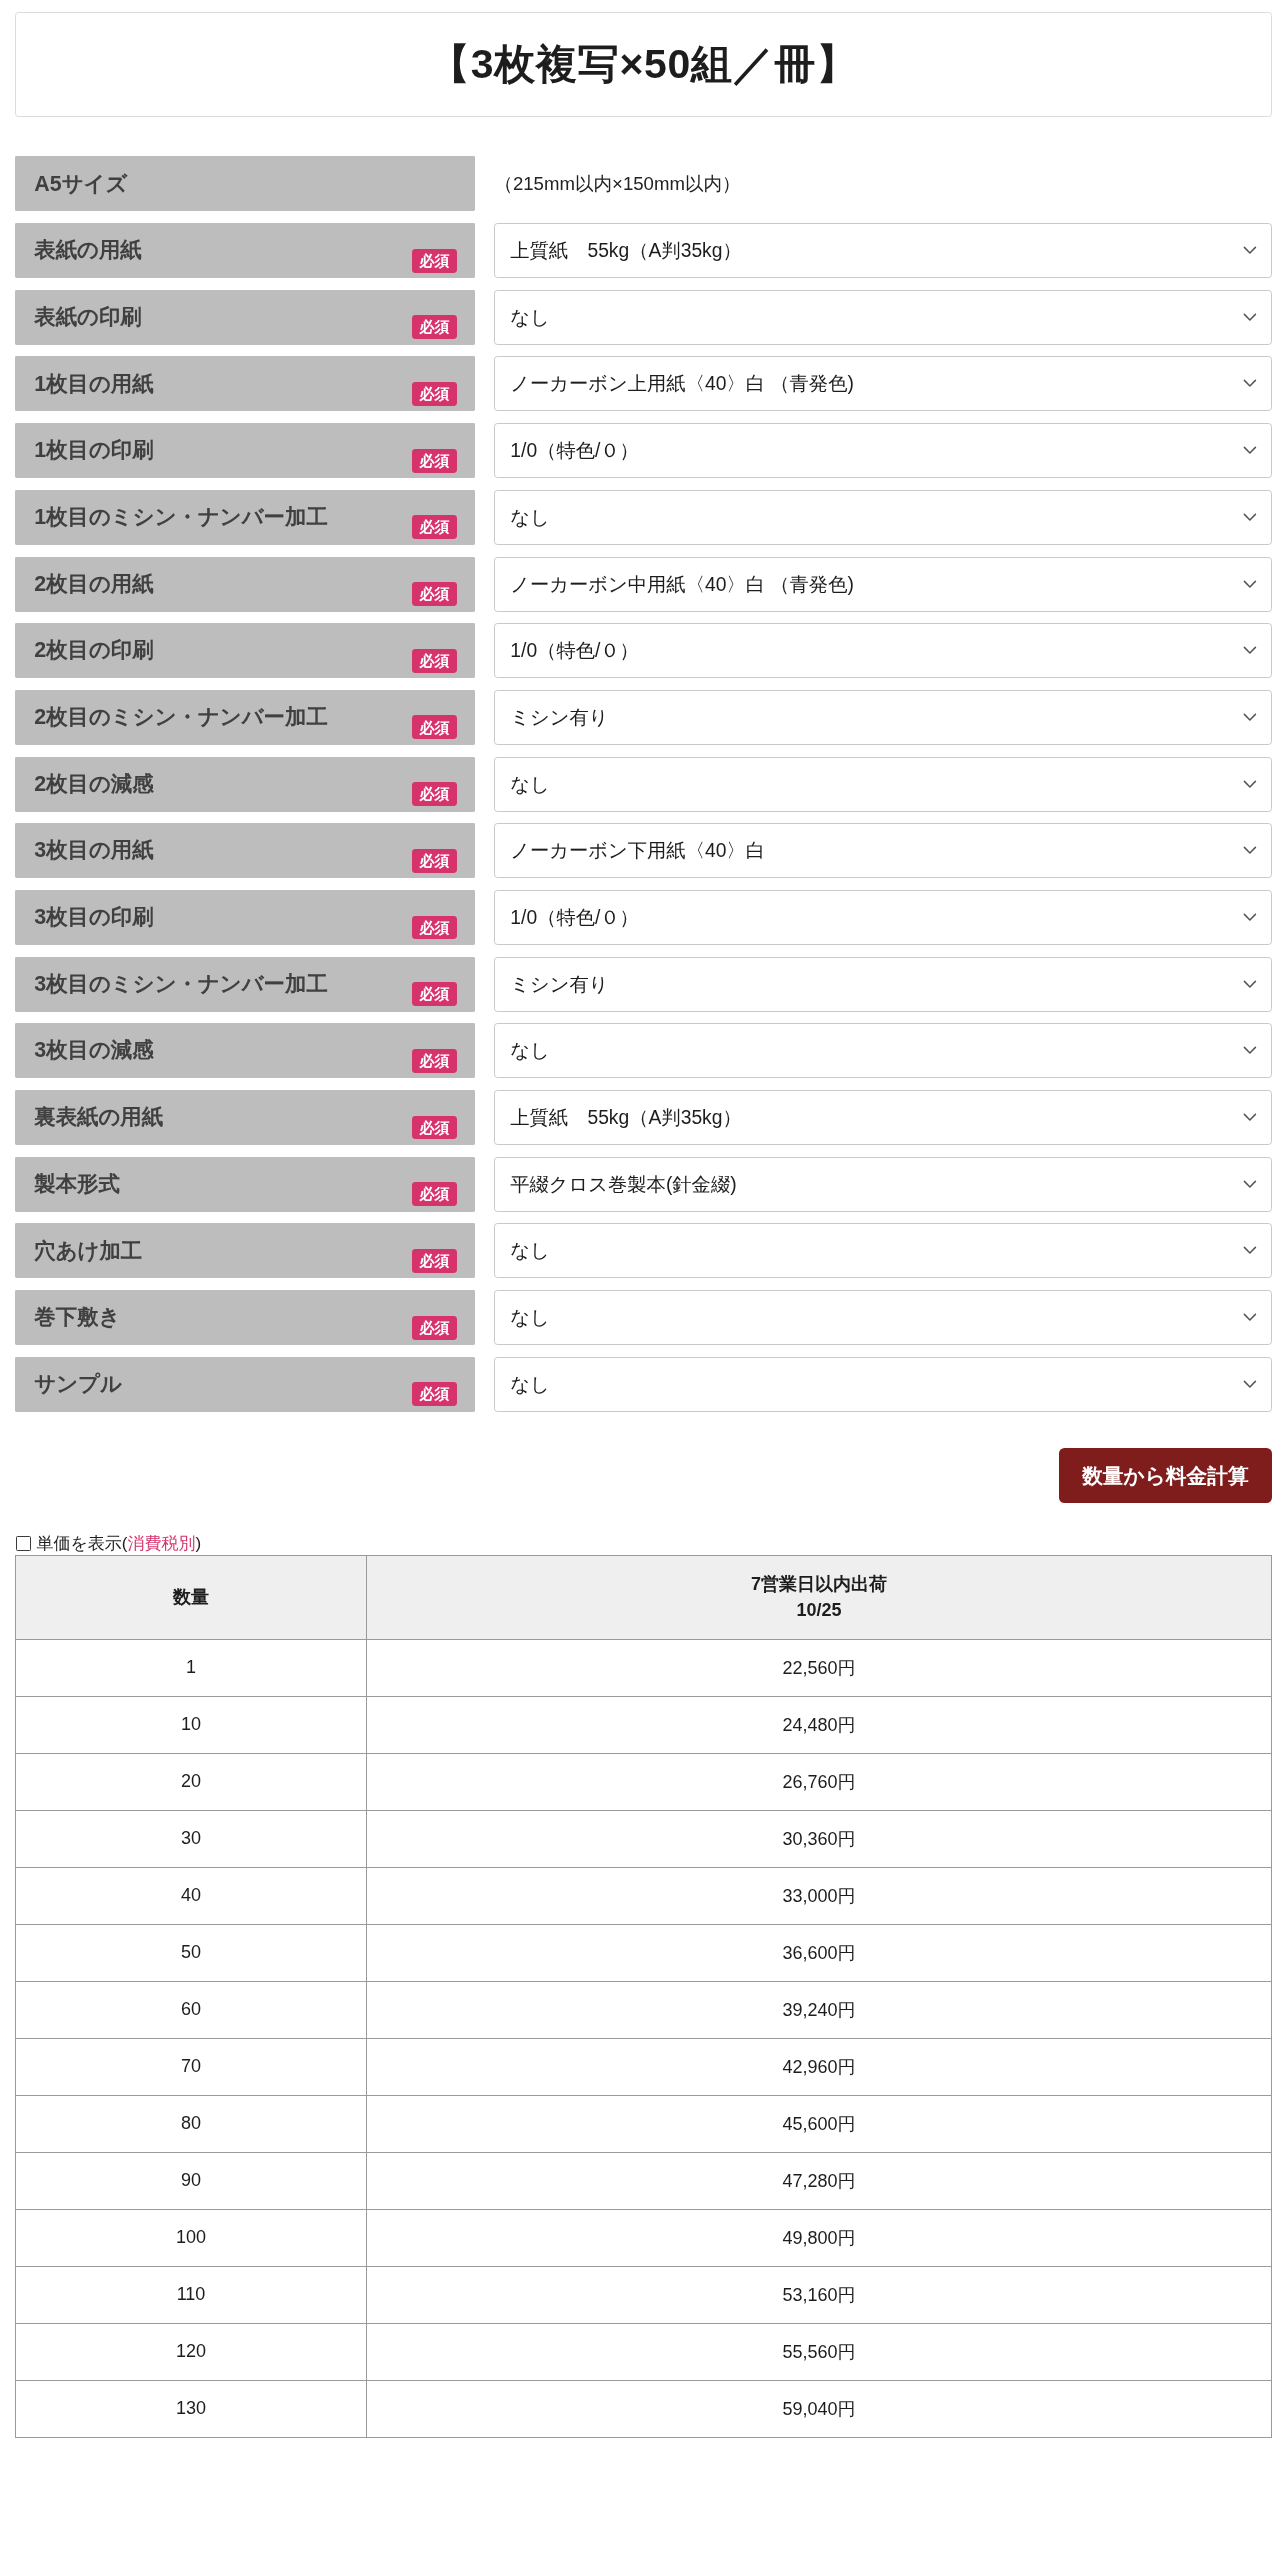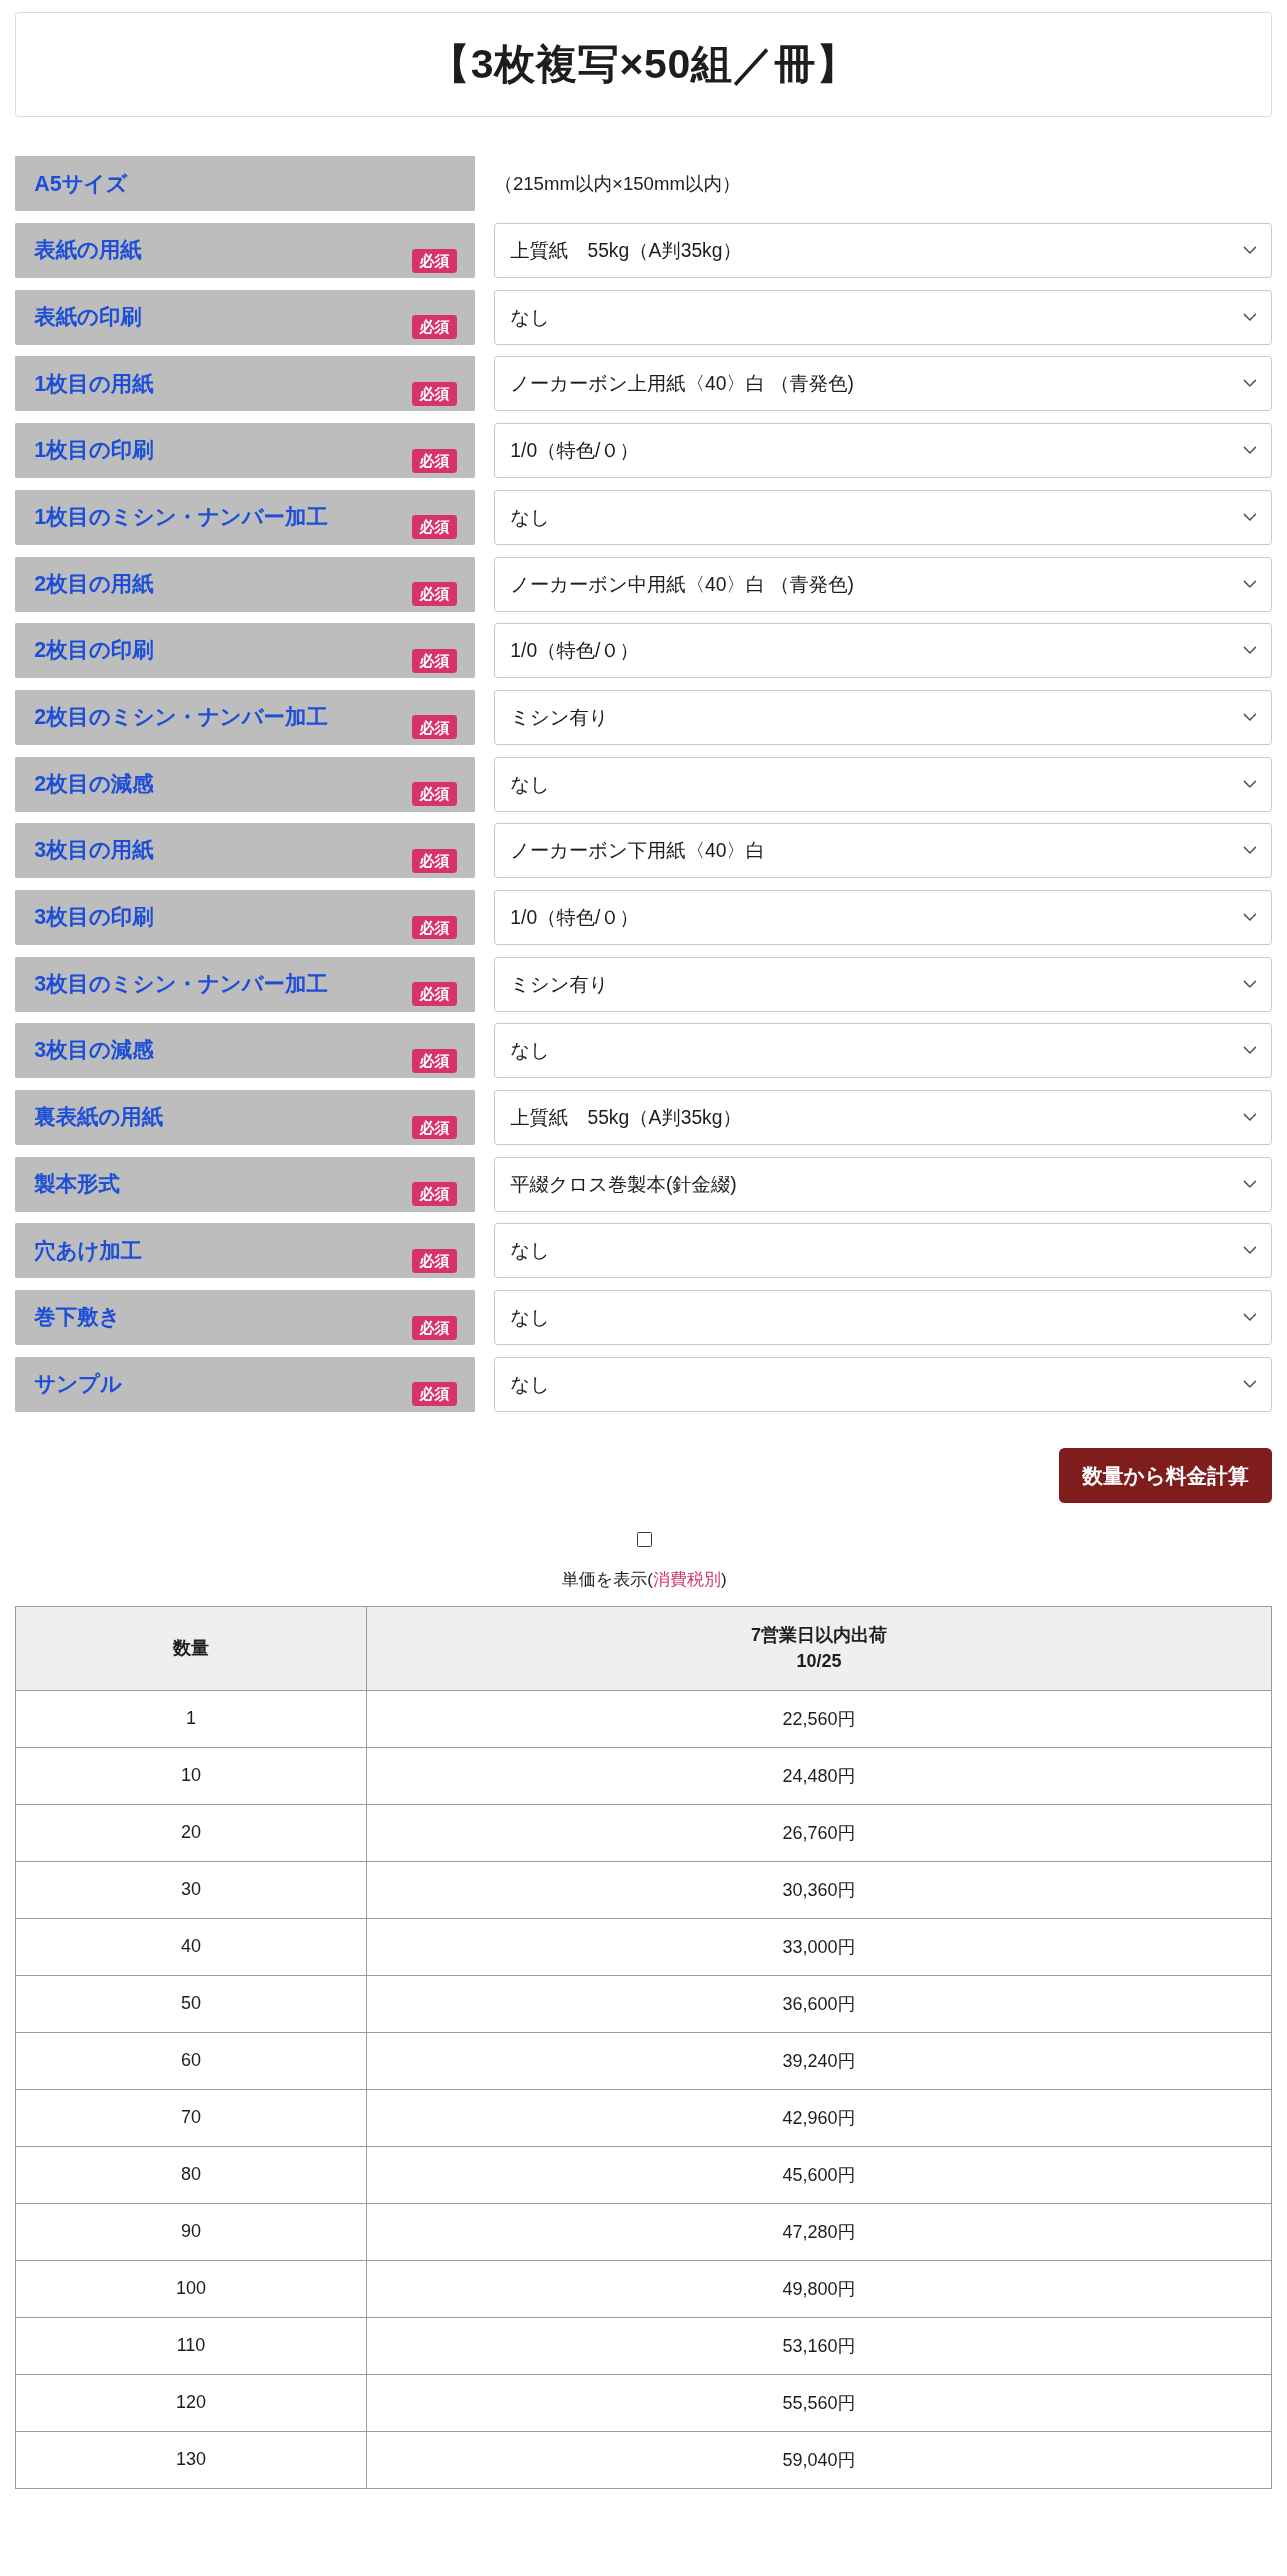--- a/index.html
+++ b/index.html
@@ -48,21 +48,21 @@
     min-height: 55px;
     background: #bdbdbd;
     display: flex;
     align-items: center;
     padding: 0 18px 0 19.3px;
     border-radius: 1.4px;
   }
   .opt-label-text {
     font-size: 21.4px;
     font-weight: 700;
-    color: #1d4ed8;
+    color: #404040;
     flex: 1;
     line-height: 1.25;
   }
   .badge-required {
     background: #d6336c;
     color: #ffffff;
     font-size: 15px;
     font-weight: 700;
     border-radius: 3.4px;
     padding: 4.1px 7.6px 4.8px 7.6px;
@@ -127,24 +127,22 @@
     border-radius: 5.5px;
     padding: 13.8px 23.4px;
     cursor: pointer;
     font-family: inherit;
   }
 
   
   .unitprice-row {
     display: flex;
     align-items: center;
-    gap: 21px;
-    margin-bottom: 15px;
+    gap: 5px;
     padding-left: 1.4px;
-    flex-direction: column;
   }
   .checkbox-mark {
     width: 15px;
     height: 15px;
     border: 1.4px solid #3a3a3a;
     border-radius: 1.4px;
     background: #ffffff;
     flex: 0 0 auto;
     cursor: pointer;
   }

